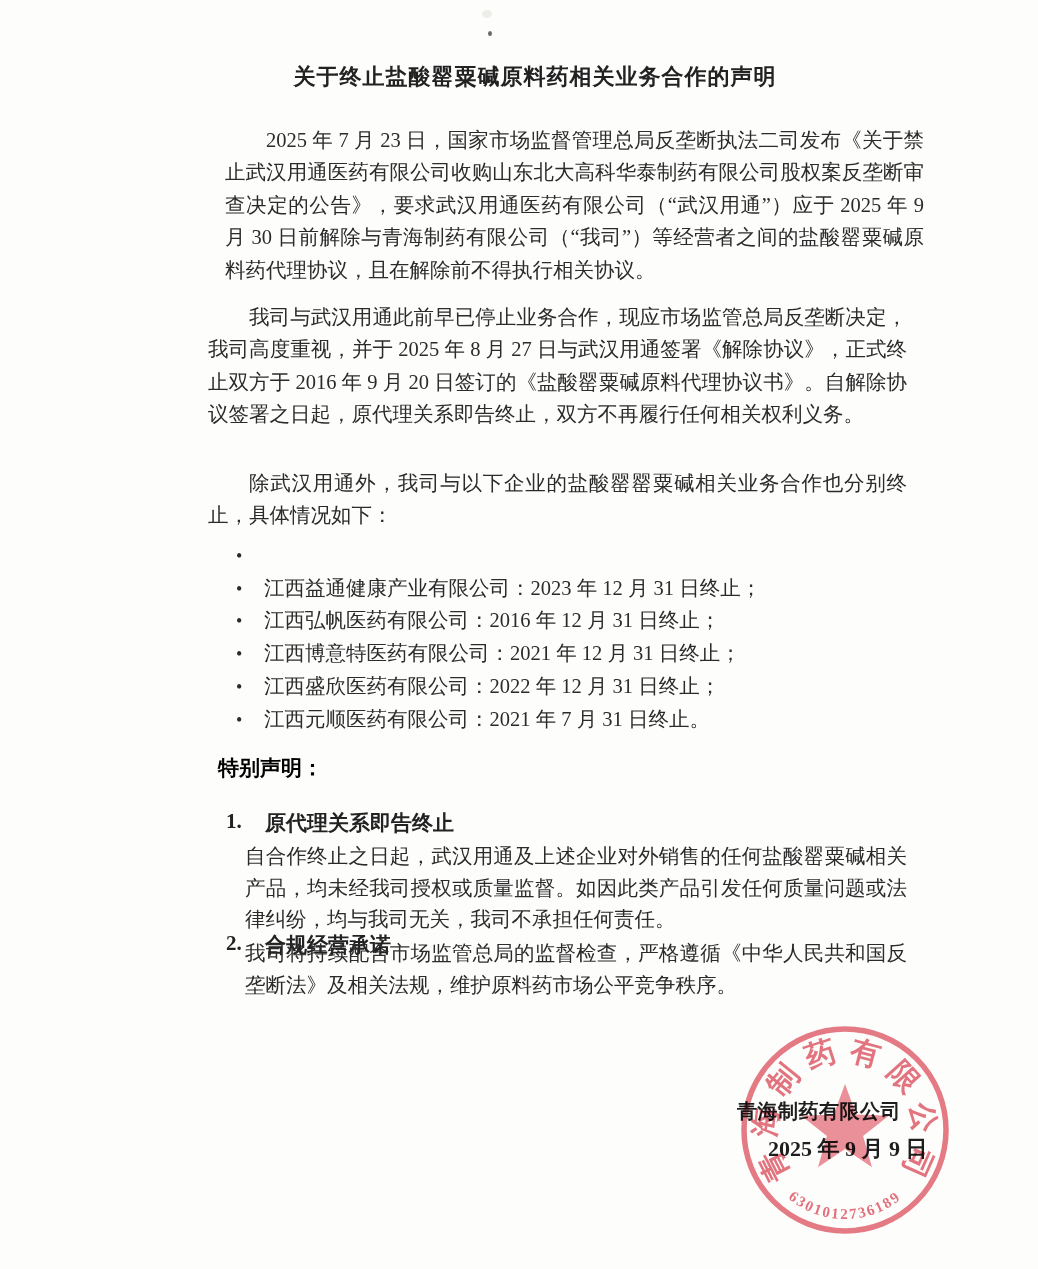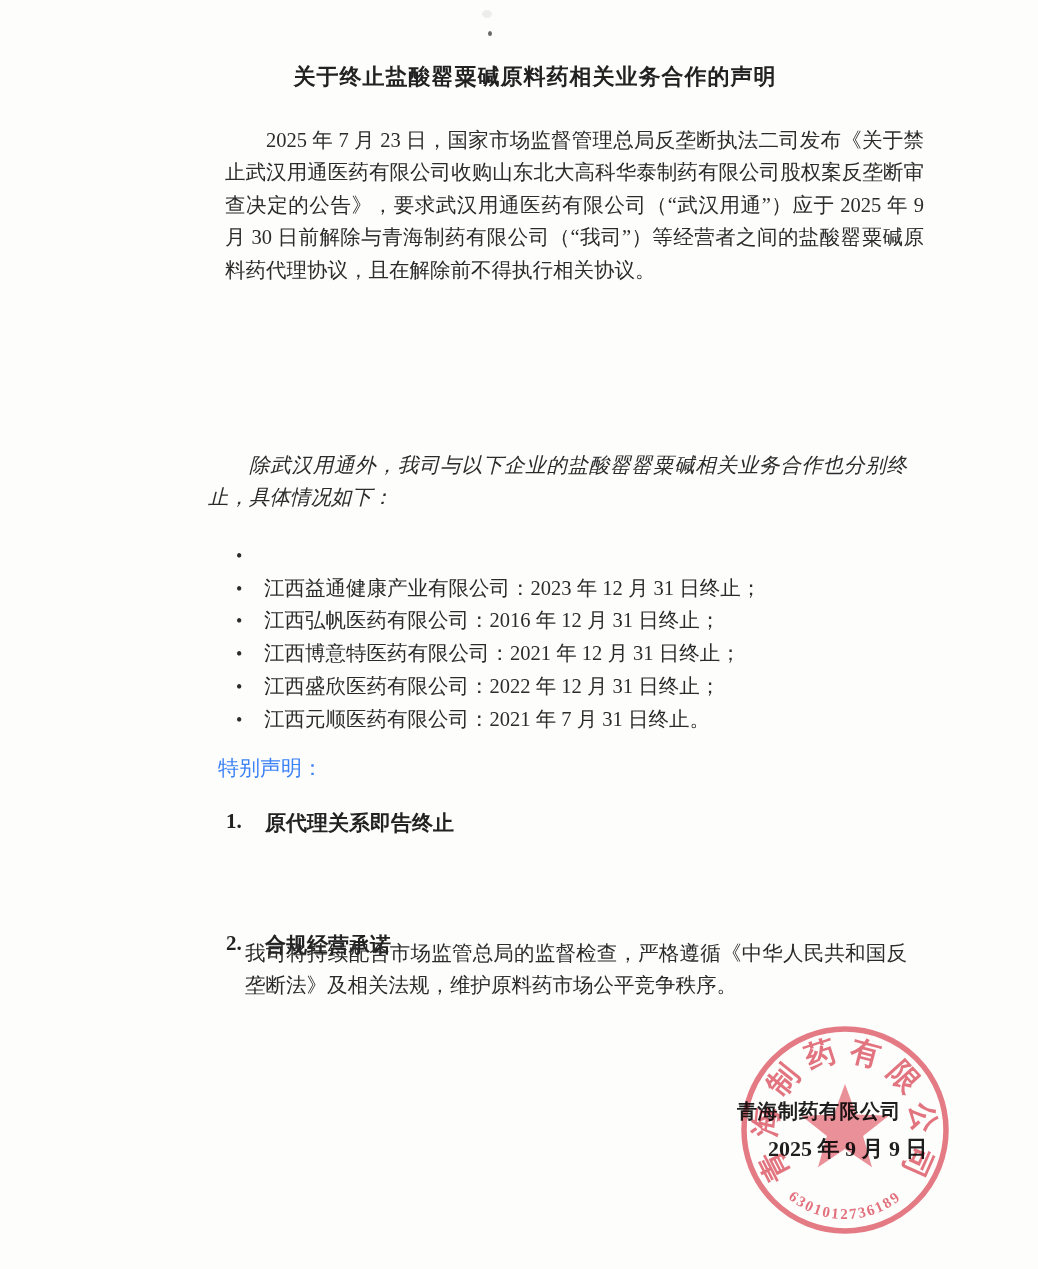--- a/index.html
+++ b/index.html
@@ -17,34 +17,34 @@
     font-family:"Liberation Sans","DejaVu Sans",sans-serif;
     font-weight:bold;font-size:22px;letter-spacing:1px;color:#222;
   }
   .para{
     position:absolute;left:208px;width:699px;
     font-size:20.5px;line-height:32.4px;
     text-align:justify;text-indent:2em;
   }
   #para-1{top:124px;margin-left:17px;}
   #para-2{top:301px;}
-  #para-3{top:449px;font-style:italic;}
+  #para-3{top:467px;}
   .bullets{
     position:absolute;left:236px;top:541px;width:680px;
     margin:0;padding:0;list-style:none;
   }
   .bullets li{
     display:flex;align-items:baseline;
     font-size:20.5px;line-height:31.7px;
   }
   .bullet-dot{flex:0 0 28px;font-size:18px;}
   .special-heading{
     position:absolute;left:218px;top:754px;
     font-family:"Liberation Sans","DejaVu Sans",sans-serif;
-    font-weight:normal;font-size:21px;color:#3b82f6;
+    font-weight:bold;font-size:21px;color:#000000;
   }
   .sp-item-head{
     position:absolute;left:226px;display:flex;
     font-family:"Liberation Sans","DejaVu Sans",sans-serif;
     font-weight:bold;font-size:21px;color:#222;
   }
   #sp-head-1{top:809px;}
   #sp-head-2{top:931px;}
   .sp-num{flex:0 0 39px;font-family:"Liberation Serif","DejaVu Serif",serif;}
   .sp-body{
@@ -82,20 +82,21 @@
 <body>
 
 <div class="page">
 
   <div class="speck-light"></div>
   <div class="speck"></div>
 
   <div class="doc-title">关于终止盐酸罂粟碱原料药相关业务合作的声明</div>
 
   <div class="para" id="para-1">2025 年 7 月 23 日，国家市场监督管理总局反垄断执法二司发布《关于禁止武汉用通医药有限公司收购山东北大高科华泰制药有限公司股权案反垄断审查决定的公告》，要求武汉用通医药有限公司（“武汉用通”）应于 2025 年 9 月 30 日前解除与青海制药有限公司（“我司”）等经营者之间的盐酸罂粟碱原料药代理协议，且在解除前不得执行相关协议。</div>
+  <div class="para" id="para-2">我司与武汉用通此前早已停止业务合作，现应市场监管总局反垄断决定，我司高度重视，并于 2025 年 8 月 27 日与武汉用通签署《解除协议》，正式终止双方于 2016 年 9 月 20 日签订的《盐酸罂粟碱原料代理协议书》。自解除协议签署之日起，原代理关系即告终止，双方不再履行任何相关权利义务。</div>
   <div class="para" id="para-3">除武汉用通外，我司与以下企业的盐酸罂罂粟碱相关业务合作也分别终止，具体情况如下：</div>
 
   <ul class="bullets">
     <li>
       <span class="bullet-dot">•</span>
     </li>
     <li>
       <span class="bullet-dot">•</span>
       <span>江西益通健康产业有限公司：2023 年 12 月 31 日终止；</span>
     </li>
@@ -116,20 +117,21 @@
       <span>江西元顺医药有限公司：2021 年 7 月 31 日终止。</span>
     </li>
   </ul>
 
   <div class="special-heading">特别声明：</div>
 
   <div class="sp-item-head" id="sp-head-1">
     <span class="sp-num">1.</span>
     <span>原代理关系即告终止</span>
   </div>
+  <div class="sp-body" id="sp-body-1">自合作终止之日起，武汉用通及上述企业对外销售的任何盐酸罂粟碱相关产品，均未经我司授权或质量监督。如因此类产品引发任何质量问题或法律纠纷，均与我司无关，我司不承担任何责任。</div>
 
   <div class="sp-item-head" id="sp-head-2">
     <span class="sp-num">2.</span>
     <span>合规经营承诺</span>
   </div>
   <div class="sp-body" id="sp-body-2">我司将持续配合市场监管总局的监督检查，严格遵循《中华人民共和国反垄断法》及相关法规，维护原料药市场公平竞争秩序。</div>
 
   <div class="signature-company">青海制药有限公司</div>
   <div class="signature-date">2025 年 9 月 9 日</div>
 

